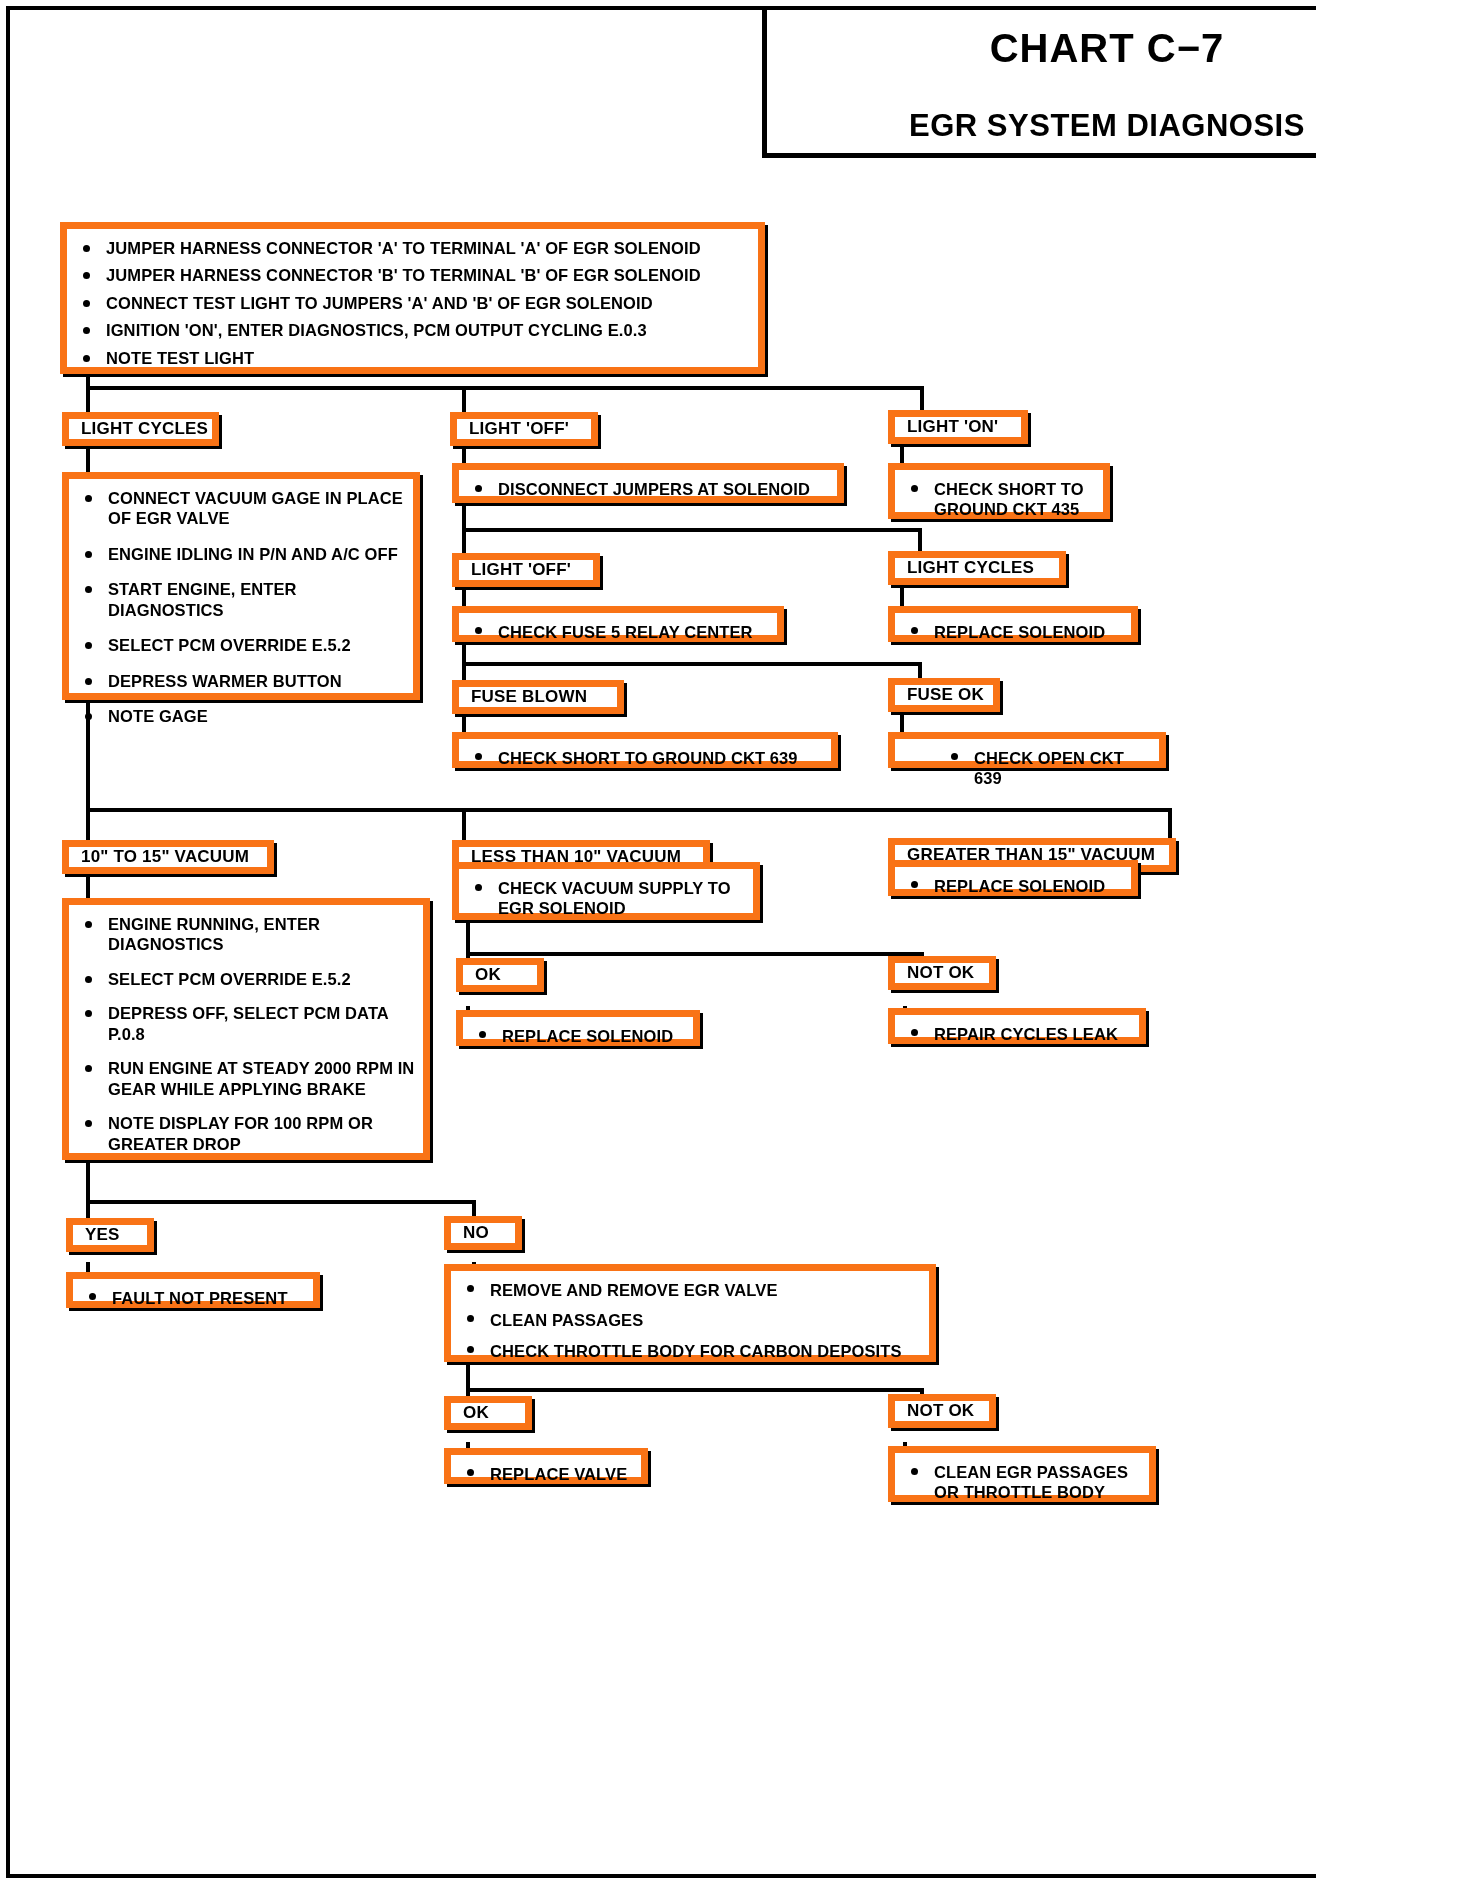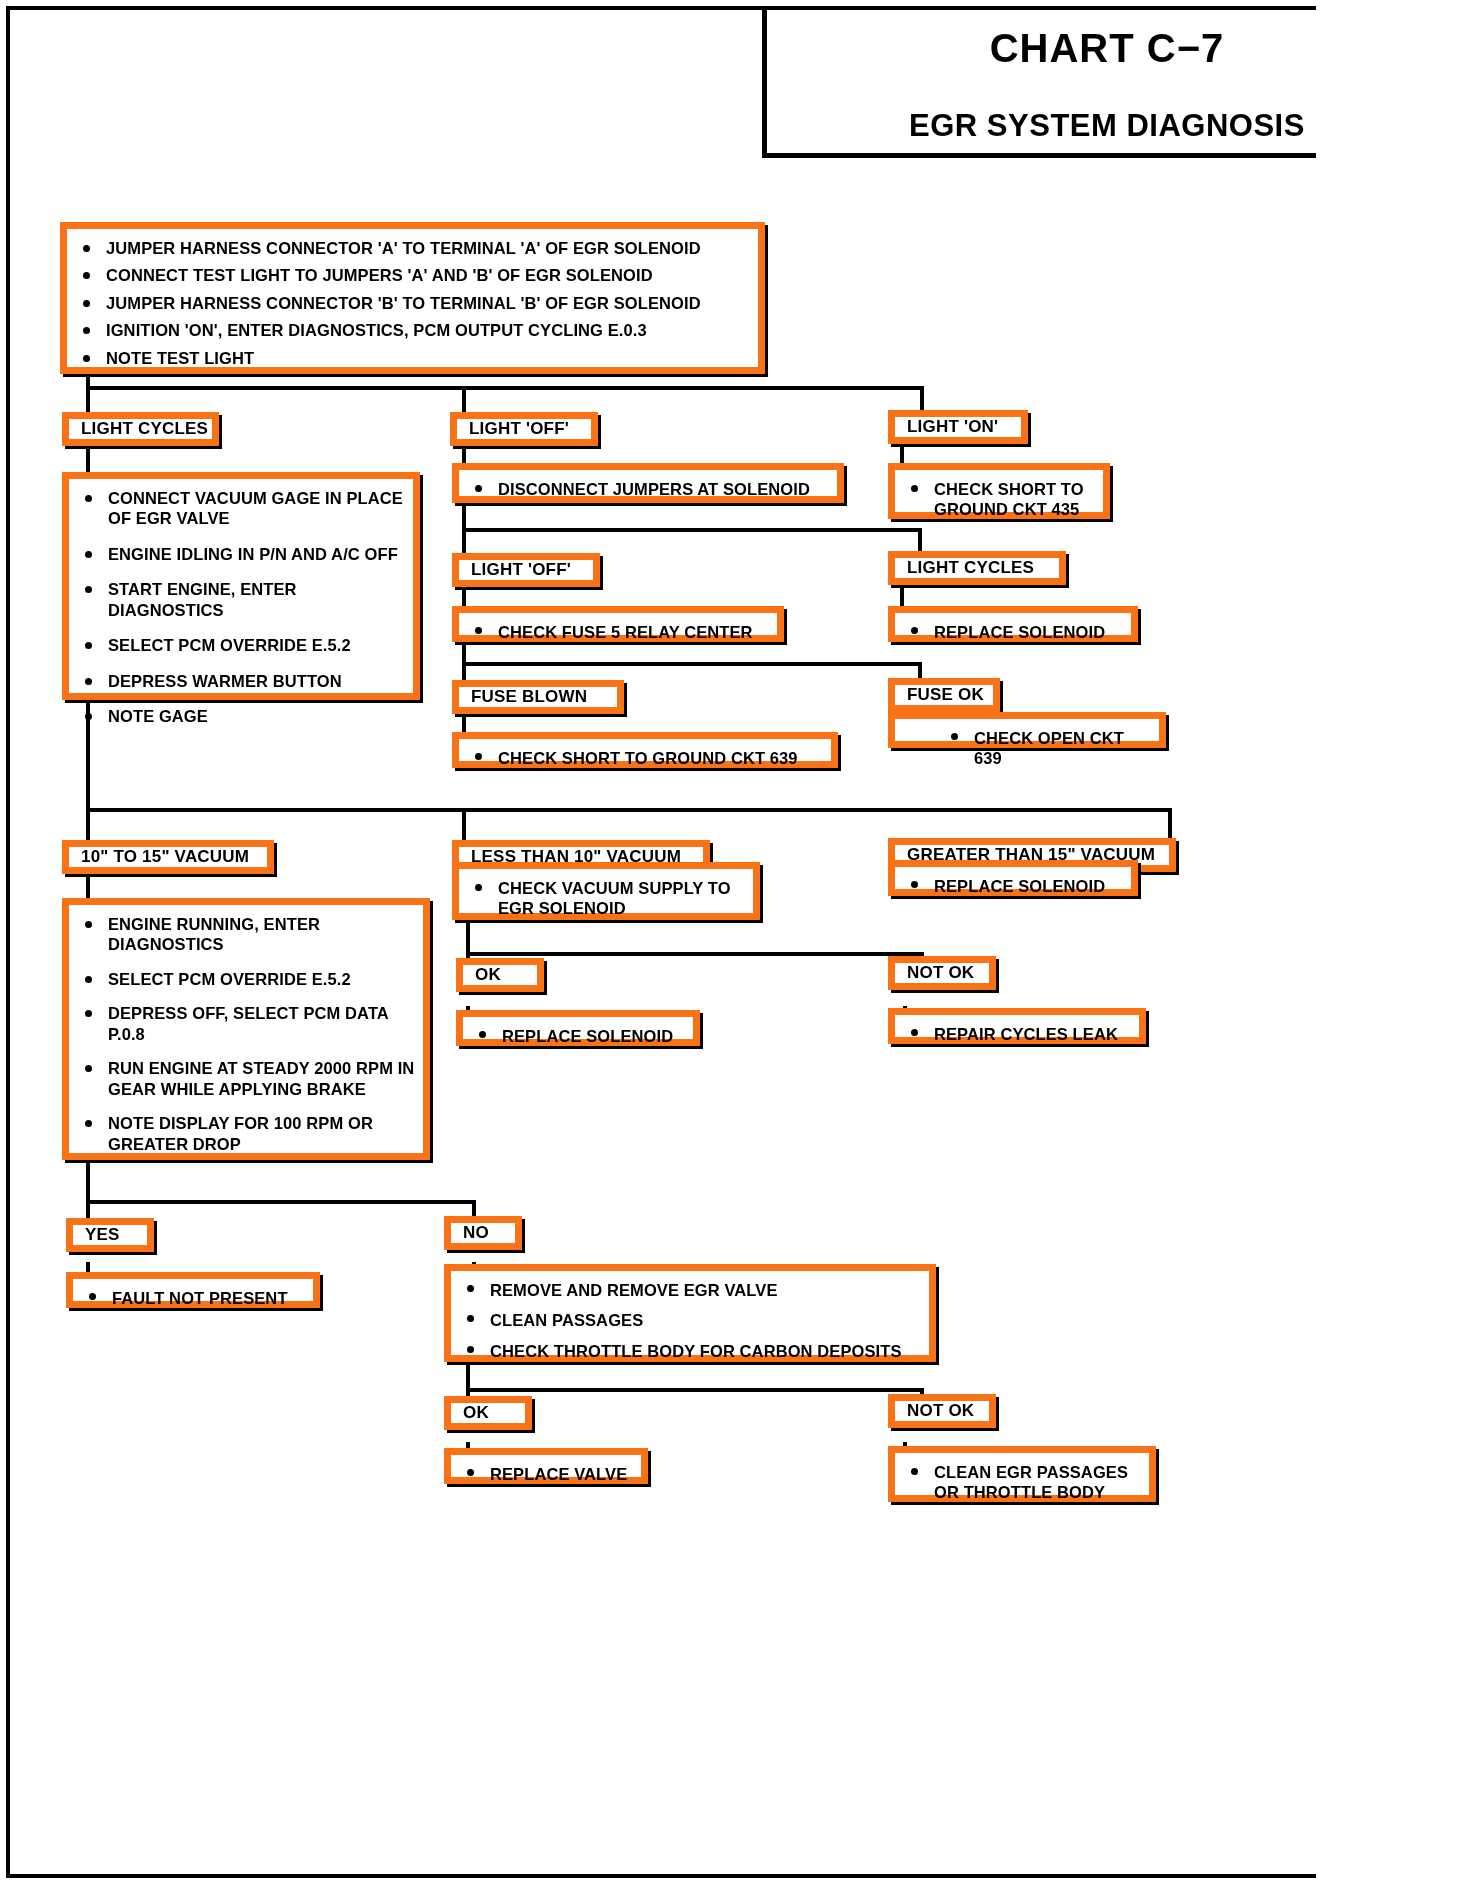--- a/index.html
+++ b/index.html
@@ -194,25 +194,25 @@
 
   <div class="ln lnv" style="left:903px; top:1442px; height:22px;"></div>
 
   <div class="box shadow list-box" style="left:60px; top:222px; width:705px; height:152px;">
     <div class="bullet-row">
       <span class="bullet-dot"></span>
       <span class="bullet-text">JUMPER HARNESS CONNECTOR 'A' TO TERMINAL 'A' OF EGR SOLENOID</span>
     </div>
     <div class="bullet-row">
       <span class="bullet-dot"></span>
+      <span class="bullet-text">JUMPER HARNESS CONNECTOR 'B' TO TERMINAL 'B' OF EGR SOLENOID</span>
+    </div>
+    <div class="bullet-row">
+      <span class="bullet-dot"></span>
       <span class="bullet-text">CONNECT TEST LIGHT TO JUMPERS 'A' AND 'B' OF EGR SOLENOID</span>
-    </div>
-    <div class="bullet-row">
-      <span class="bullet-dot"></span>
-      <span class="bullet-text">JUMPER HARNESS CONNECTOR 'B' TO TERMINAL 'B' OF EGR SOLENOID</span>
     </div>
     <div class="bullet-row">
       <span class="bullet-dot"></span>
       <span class="bullet-text">IGNITION 'ON', ENTER DIAGNOSTICS, PCM OUTPUT CYCLING E.0.3</span>
     </div>
     <div class="bullet-row">
       <span class="bullet-dot"></span>
       <span class="bullet-text">NOTE TEST LIGHT</span>
     </div>
   </div>
@@ -300,21 +300,21 @@
     <span>FUSE OK</span>
   </div>
 
   <div class="box shadow list-box" style="left:452px; top:732px; width:386px; height:36px;">
     <div class="bullet-row">
       <span class="bullet-dot" style="margin-top:5px;"></span>
       <span class="bullet-text">CHECK SHORT TO GROUND CKT 639</span>
     </div>
   </div>
 
-  <div class="box shadow list-box" style="left:888px; top:712px; width:278px; height:36px;padding-left:48px;">
+  <div class="box shadow list-box" style="left:888px; top:732px; width:278px; height:36px;padding-left:48px;">
     <div class="bullet-row">
       <span class="bullet-dot" style="margin-top:5px;"></span>
       <span class="bullet-text">CHECK OPEN CKT 639</span>
     </div>
   </div>
 
   <div class="box shadow label-box" style="left:62px; top:840px; width:212px; height:34px;">
     <span>10" TO 15" VACUUM</span>
   </div>
 

